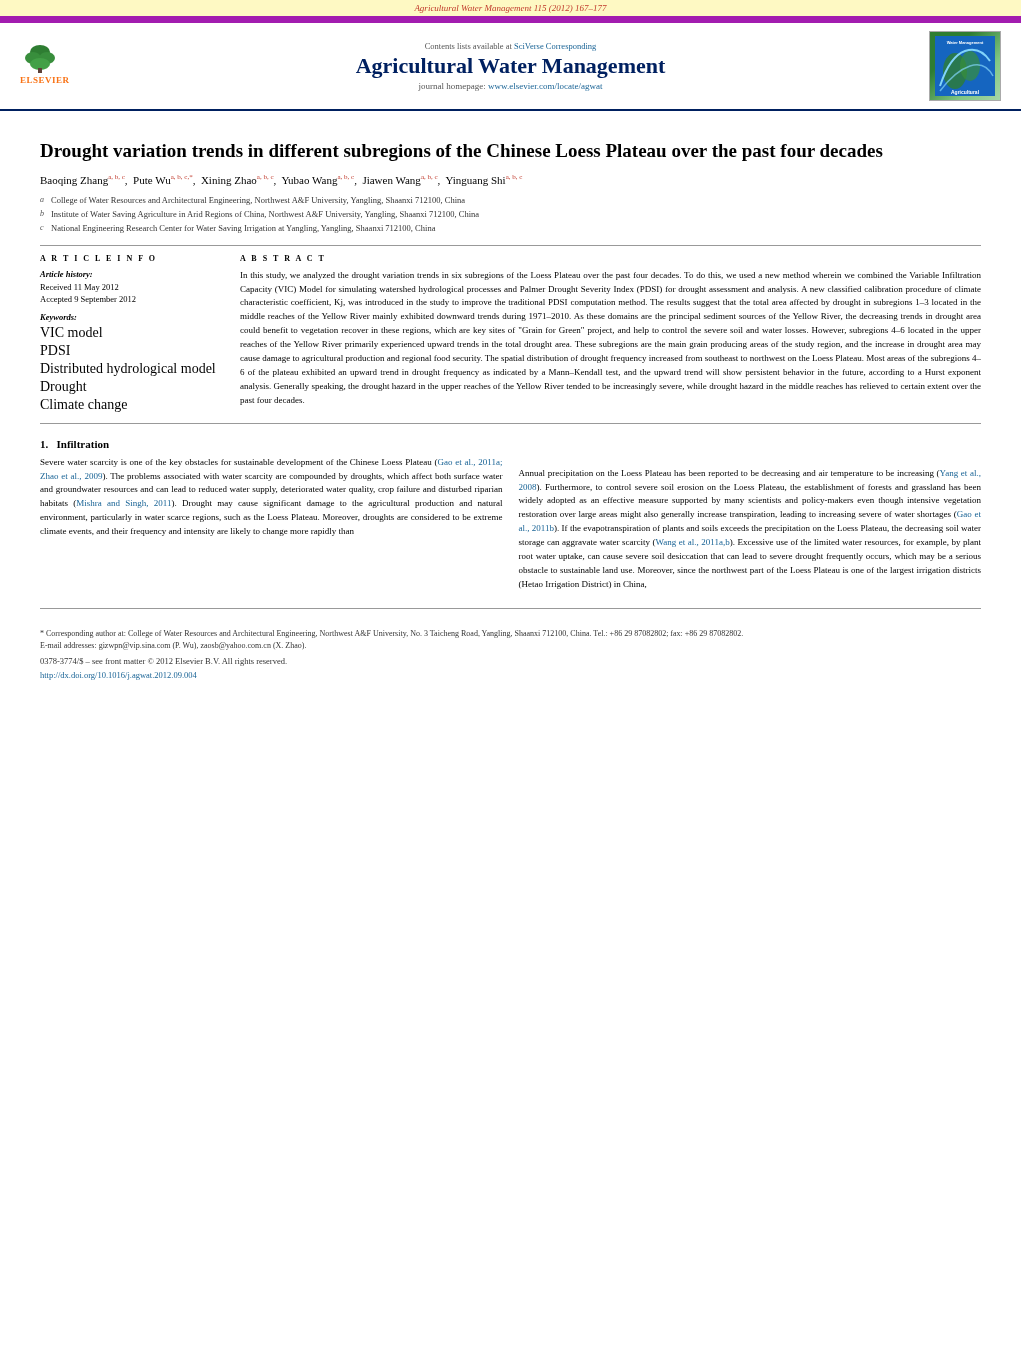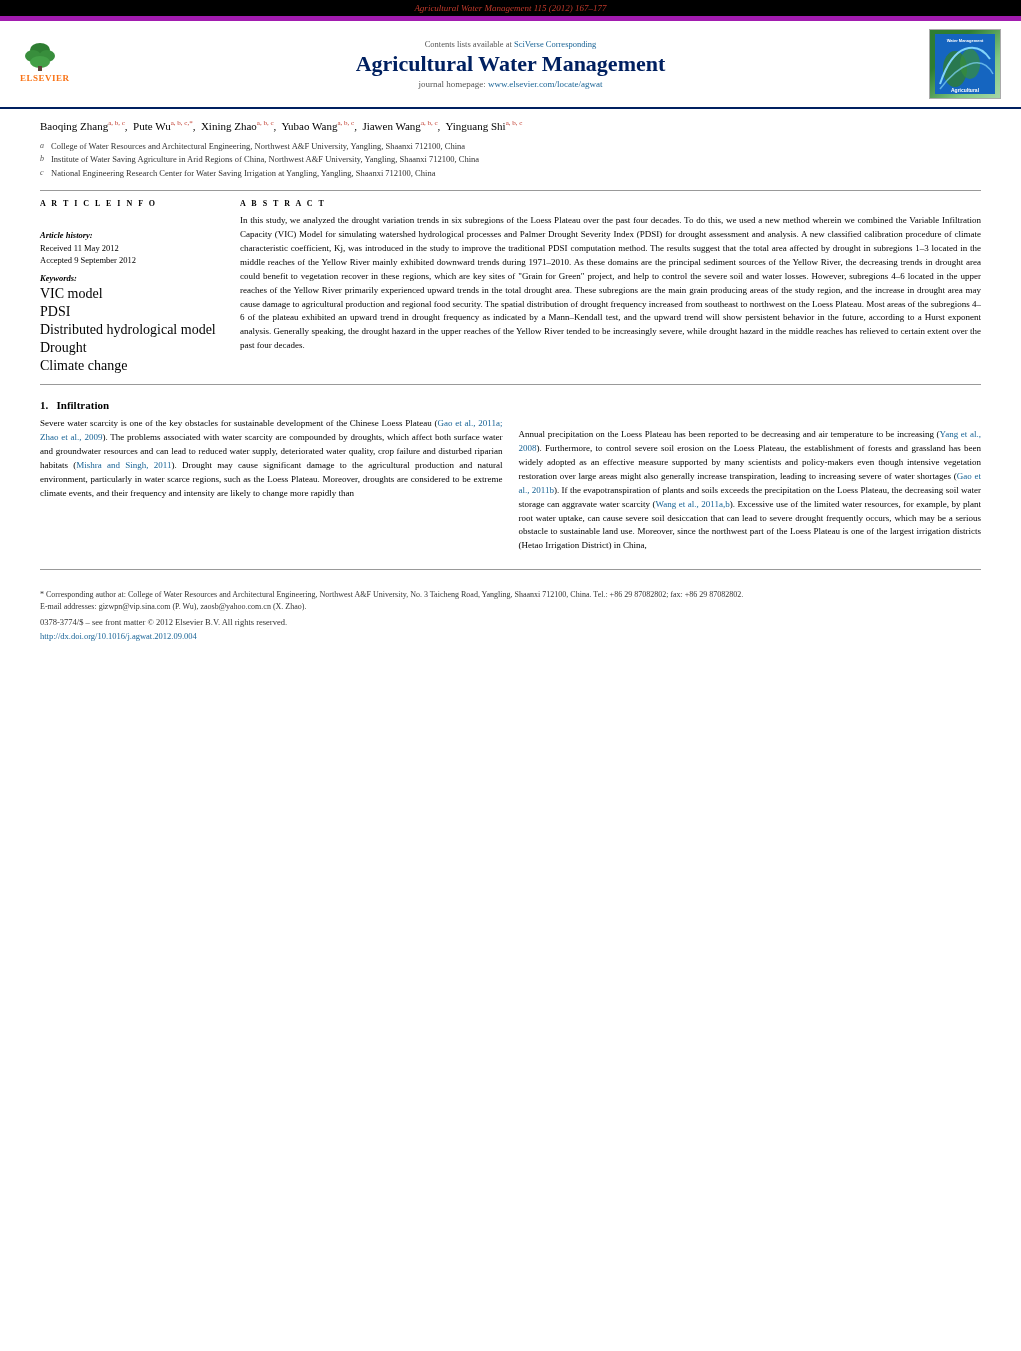--- a/index.html
+++ b/index.html
@@ -7,22 +7,22 @@
       background: #fff;
       font-family: 'Times New Roman', Times, serif;
       font-size: 10px;
       color: #000;
       width: 1021px;
       min-height: 1351px;
     }
 
     
     .top-bar {
-      background: #000000;
-      border-bottom: 5px solid #a21caf;
+      background: #fef9c3;
+      border-bottom: 7px solid #a21caf;
       text-align: center;
       padding: 3px 8px;
       font-size: 9px;
       color: #c0392b;
       font-style: italic;
     }
 
     
     .journal-header {
       display: flex;
@@ -168,21 +168,21 @@
       flex: 1;
     }
 
     
     .article-info-title {
       font-size: 8px;
       font-weight: bold;
       letter-spacing: 2px;
       text-transform: uppercase;
       color: #000;
-      margin-bottom: 22px;
+      margin-bottom: 6px;
     }
     .article-history-label {
       font-size: 8.5px;
       font-style: italic;
       font-weight: bold;
       margin-bottom: 3px;
     }
     .article-history-item {
       font-size: 8.5px;
       margin-bottom: 2px;
@@ -314,20 +314,21 @@
         <path d="M5 55 Q20 35 35 30 Q50 25 58 40" stroke="#81d4fa" stroke-width="1.5" fill="none" opacity="0.7"></path>
         <text x="30" y="58" text-anchor="middle" font-size="5" fill="#fff" font-family="Arial">Agricultural</text>
         <text x="30" y="8" text-anchor="middle" font-size="4" fill="#fff" font-family="Arial">Water Management</text>
       </svg>
     </div>
   </div>
 </div>
 
 <div class="paper-body">
 
+  <div class="paper-title">Drought variation trends in different subregions of the Chinese Loess Plateau over the past four decades</div>
 
   <div class="authors">
     <span>Baoqing Zhang<sup>a, b, c</sup>,&nbsp;</span>
     <span>Pute Wu<sup>a, b, c,</sup><sup class="author-star">*</sup>,&nbsp;</span>
     <span>Xining Zhao<sup>a, b, c</sup>,&nbsp;</span>
     <span>Yubao Wang<sup>a, b, c</sup>,&nbsp;</span>
     <span>Jiawen Wang<sup>a, b, c</sup>,&nbsp;</span>
     <span>Yinguang Shi<sup>a, b, c</sup></span>
   </div>
 

